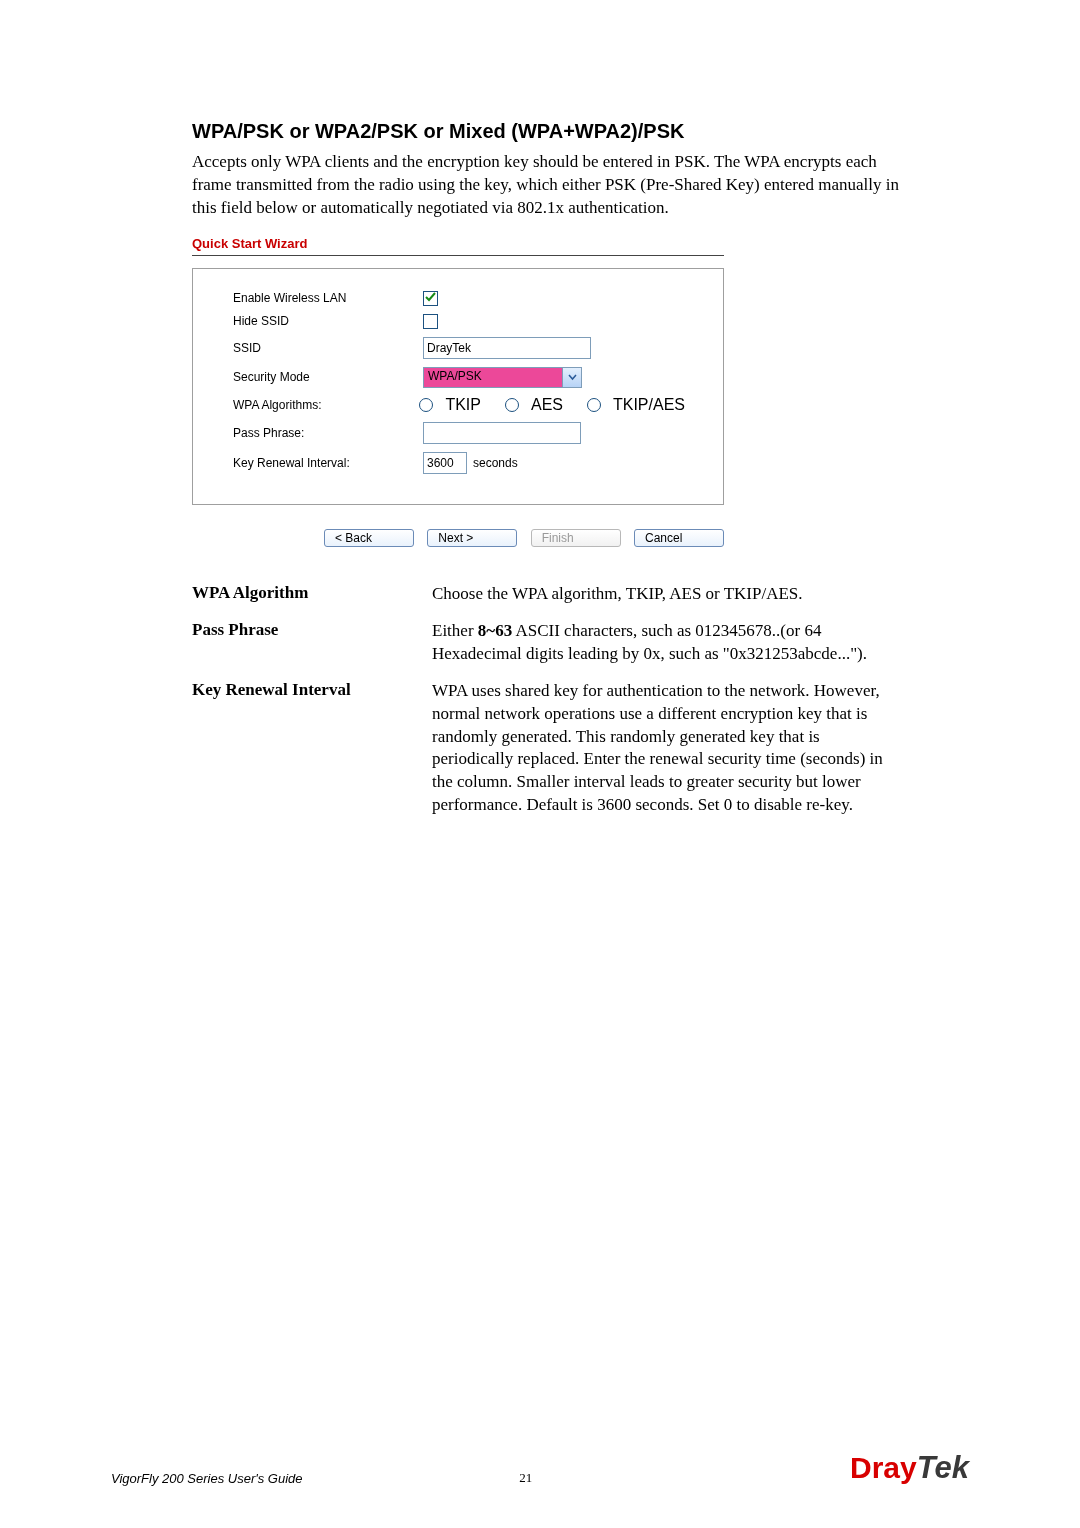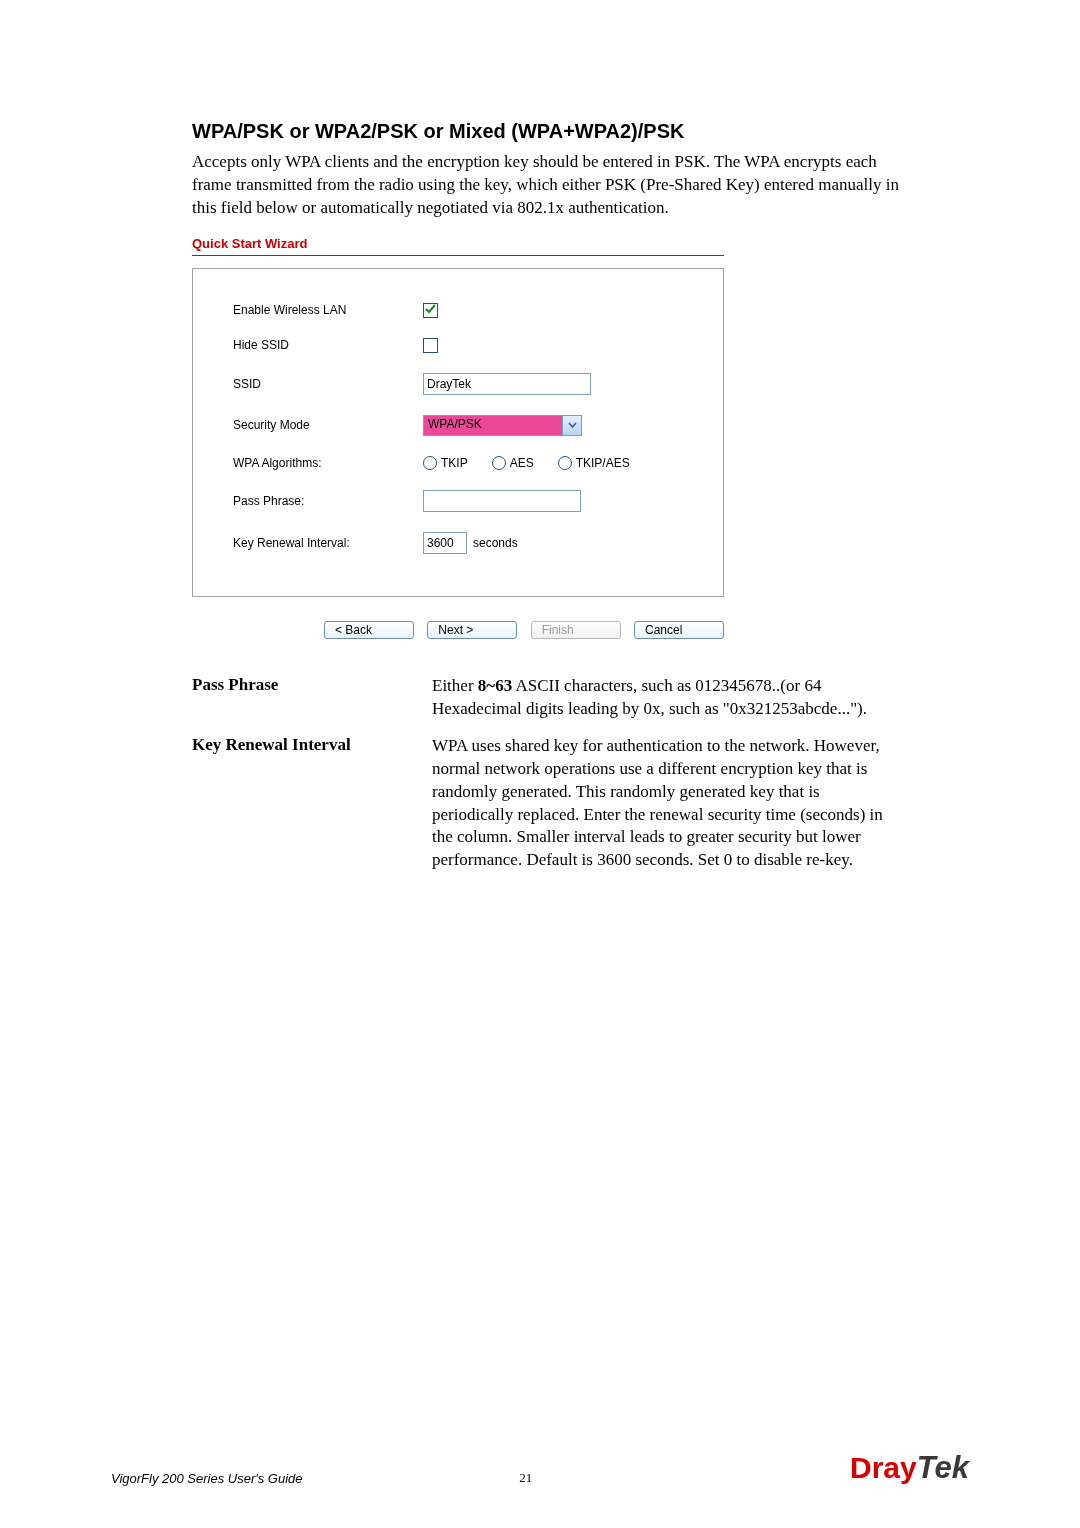--- a/index.html
+++ b/index.html
@@ -57,21 +57,21 @@
     margin: 0 0 4px 4px;
   }
   .panel {
     border: 1px solid #9f9f9f;
     padding: 14px 20px 22px 20px;
     background: #fff;
   }
   .row {
     display: flex;
     align-items: center;
-    margin: 20px 0;
+    margin: 8px 0;
   }
   .row .lbl {
     width: 190px;
     font-size: 12px;
   }
   .row .lbl.indent1 { padding-left: 20px; }
   .row .ctl { flex: 1; display:flex; align-items:center; gap:6px;}
   input[type=text].field {
     border: 1px solid #7e9db9;
     font-family: Tahoma, sans-serif;
@@ -96,21 +96,21 @@
   .select-wrap {
     display:inline-flex; align-items:stretch; border:1px solid #7e9db9; height:19px; background:#ec4899;
   }
   .select-wrap .select-text{
     font-family: Tahoma, sans-serif; font-size:12px; padding:1px 4px; width:130px;
   }
   .select-wrap .select-btn{
     width:18px; background: linear-gradient(#e3effe,#b7d3f6);
     border-left:1px solid #7e9db9; display:flex; align-items:center; justify-content:center;
   }
-  .radio { display:inline-flex; align-items:center; gap:4px; margin-right:18px; font-size:12px;}
+  .radio { display:inline-flex; align-items:center; gap:12px; margin-right:18px; font-size:16px;}
   .radio .dot{
     width:12px; height:12px; border-radius:50%; border:1px solid #1c5180; background:#fff;
   }
   .sub-header-red {
     color:#c90000; font-weight:bold; font-size:12px; margin: 8px 0 4px 12px;
   }
   .wpa-header {
     color:#c90000; font-weight:bold; font-size:12px; margin:10px 0 4px 4px;
   }
 
@@ -238,20 +238,24 @@
     <div class="nav-row">
       <span class="navbtn">&lt; Back</span>
       <span class="navbtn">Next &gt;</span>
       <span class="navbtn disabled">Finish</span>
       <span class="navbtn">Cancel</span>
     </div>
   </div>
 
   <div class="defs">
     <div class="def-row">
+      <div class="term">WPA Algorithm</div>
+      <div class="desc">Choose the WPA algorithm, TKIP, AES or TKIP/AES.</div>
+    </div>
+    <div class="def-row">
       <div class="term">Pass Phrase</div>
       <div class="desc"><span>Either </span><span class="bold">8~63</span><span> ASCII characters, such as 012345678..(or 64 Hexadecimal digits leading by 0x, such as "0x321253abcde...").</span></div>
     </div>
     <div class="def-row">
       <div class="term">Key Renewal Interval</div>
       <div class="desc">WPA uses shared key for authentication to the network. However, normal network operations use a different encryption key that is randomly generated. This randomly generated key that is periodically replaced. Enter the renewal security time (seconds) in the column. Smaller interval leads to greater security but lower performance. Default is 3600 seconds. Set 0 to disable re-key.</div>
     </div>
   </div>
 </div>
 

